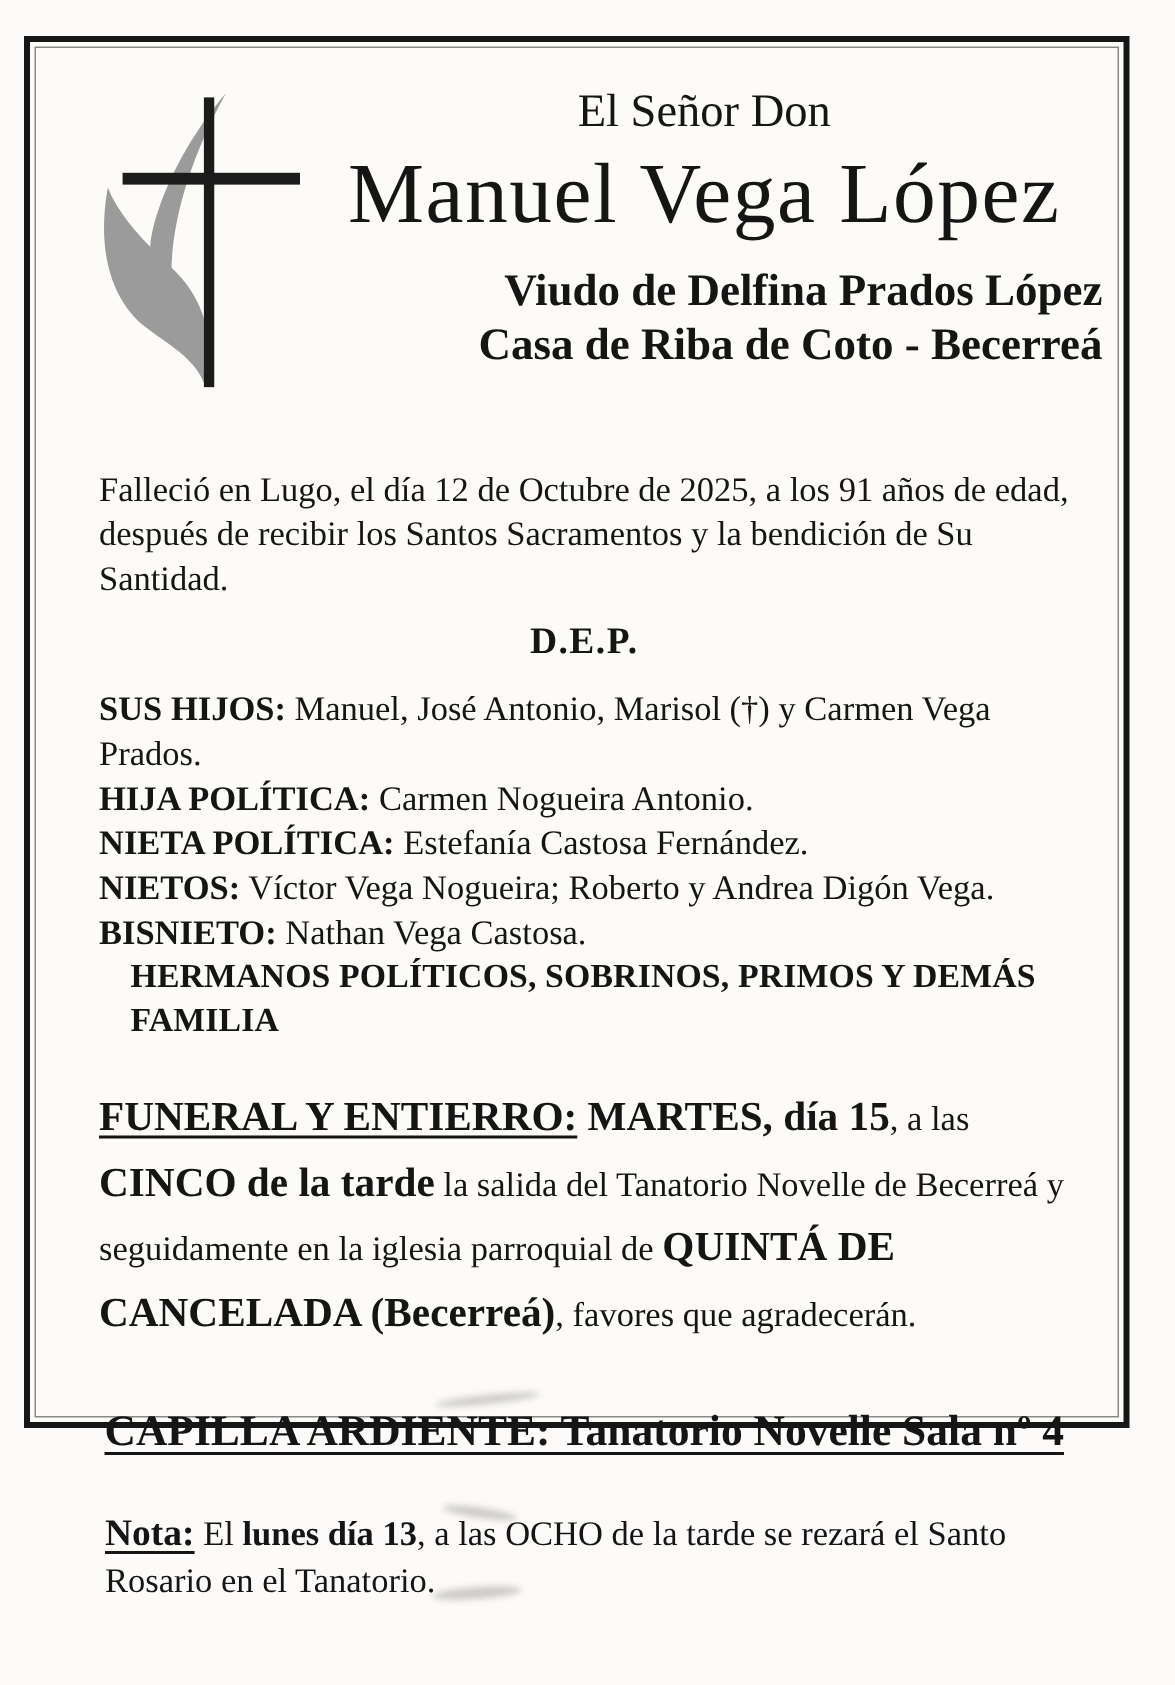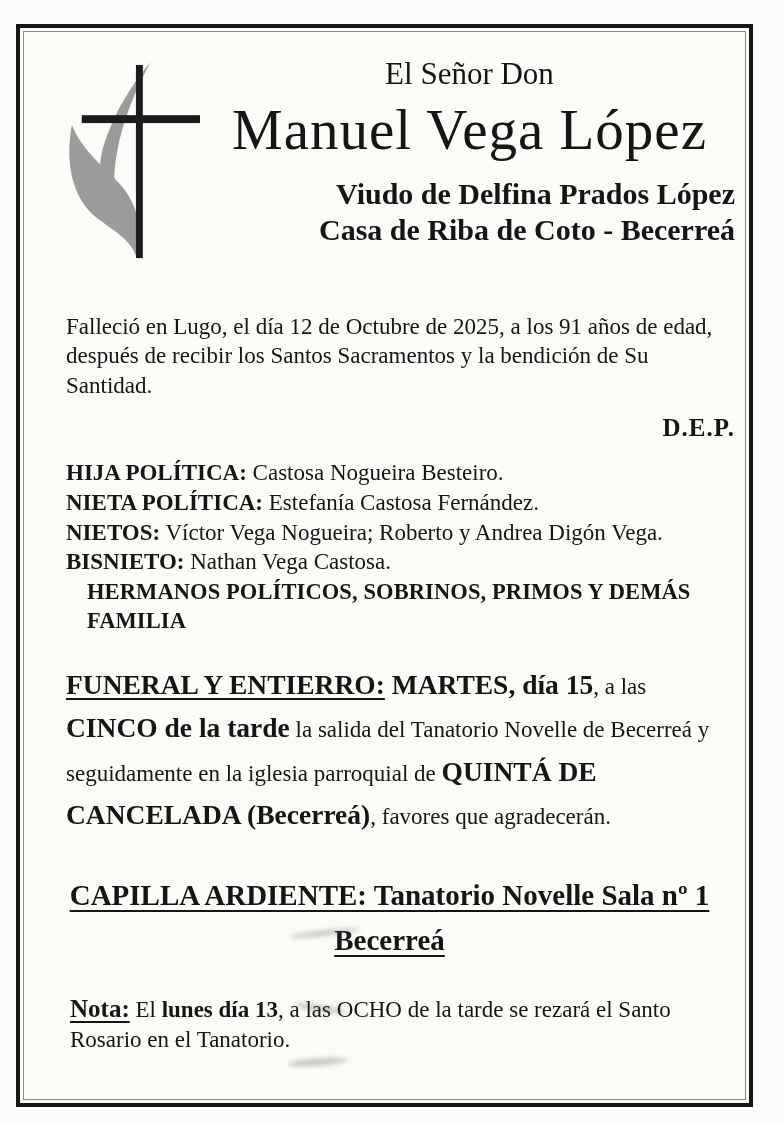--- a/index.html
+++ b/index.html
@@ -6,21 +6,21 @@
   body{
     width:783px;height:1123px;
     background:#fcfbf9;
     font-family:"Liberation Serif","DejaVu Serif",serif;
     color:#151515;
     position:relative;
     overflow:hidden;
   }
   .frame{
     position:absolute;left:16px;top:24px;
-    width:737px;height:1083px;
+    width:737px;height:928px;
     box-sizing:border-box;
     border:4px solid #161616;
     background:#fcfbf8;
   }
   .frame-inner{
     position:absolute;inset:3px;
     border:1px solid #8a8a8a;
     pointer-events:none;
   }
   .content{
@@ -30,21 +30,21 @@
   
   .header{position:relative;min-height:226px;}
   .logo-cross{position:absolute;left:8px;top:4px;}
   .head-text{padding-left:160px;text-align:center;}
   .pretitle{font-size:31px;margin-top:4px;}
   .deceased-name{font-size:57px;line-height:1.05;margin-top:8px;letter-spacing:1px;}
   .subtitle{font-size:30px;font-weight:bold;line-height:1.2;text-align:right;}
   .subtitle.first{margin-top:16px;}
   
   .death-par{margin:30px 14px 0 22px;font-size:23px;line-height:1.28;}
-  .dep{text-align:right;font-weight:bold;font-size:25px;margin-top:14px;letter-spacing:1px;}
+  .dep{text-align:center;font-weight:bold;font-size:25px;margin-top:14px;letter-spacing:1px;}
   .family{margin:16px 10px 0 22px;font-size:23px;line-height:1.29;}
   .family .lbl{font-weight:bold;}
   .family .closing{font-weight:bold;font-size:22.5px;letter-spacing:0.1px;margin-left:21px;}
   .funeral{margin:28px 10px 0 22px;font-size:23px;line-height:1.58;}
   .b{font-weight:bold;}
   .u{text-decoration:underline;text-underline-offset:4px;}
   .big{font-size:27.5px;}
   .chapel{margin-top:36px;text-align:center;font-size:29px;font-weight:bold;line-height:1.55;}
   .chapel .line{text-decoration:underline;text-underline-offset:5px;}
   .note{margin:30px 10px 0 26px;font-size:23px;line-height:1.3;}
@@ -76,34 +76,34 @@
         <div class="subtitle first">Viudo de Delfina Prados López</div>
         <div class="subtitle">Casa de Riba de Coto - Becerreá</div>
       </div>
     </div>
 
     <div class="death-par">Falleció en Lugo, el día 12 de Octubre de 2025, a los 91 años de edad, después de recibir los Santos Sacramentos y la bendición de Su Santidad.</div>
 
     <div class="dep">D.E.P.</div>
 
     <div class="family">
-      <div><span class="lbl">HIJA POLÍTICA:</span><span> Castosa Nogueira Besteiro.</span></div>
+      <div><span class="lbl">SUS HIJOS:</span><span> Manuel, José Antonio, Marisol (†) y Carmen Vega Prados.</span></div>
+      <div><span class="lbl">HIJA POLÍTICA:</span><span> Carmen Nogueira Antonio.</span></div>
       <div><span class="lbl">NIETA POLÍTICA:</span><span> Estefanía Castosa Fernández.</span></div>
       <div><span class="lbl">NIETOS:</span><span> Víctor Vega Nogueira; Roberto y Andrea Digón Vega.</span></div>
       <div><span class="lbl">BISNIETO:</span><span> Nathan Vega Castosa.</span></div>
       <div class="closing">HERMANOS POLÍTICOS, SOBRINOS, PRIMOS Y DEMÁS FAMILIA</div>
     </div>
 
     <div class="funeral">
       <span class="b u big">FUNERAL Y ENTIERRO:</span><span class="b big"> MARTES, día 15</span><span>, a las </span><span class="b big">CINCO de la tarde</span><span> la salida del Tanatorio Novelle de Becerreá y seguidamente en la iglesia parroquial de </span><span class="b big">QUINTÁ DE CANCELADA (Becerreá)</span><span>, favores que agradecerán.</span>
     </div>
 
     <div class="chapel">
-      <div><span class="line">CAPILLA ARDIENTE: Tanatorio Novelle Sala nº 1</span></div>
-      <div><span class="line">Becerreá</span></div>
+      <div><span class="line">CAPILLA ARDIENTE: Tanatorio Novelle Sala nº 4</span></div>
     </div>
 
     <div class="note">
       <span class="lbl">Nota:</span><span> El </span><span class="b">lunes día 13</span><span>, a las </span><span>OCHO</span><span> de la tarde se rezará el Santo Rosario en el Tanatorio.</span>
     </div>
 
   </div>
 </div>
 
 <div class="smudge s1"></div>

